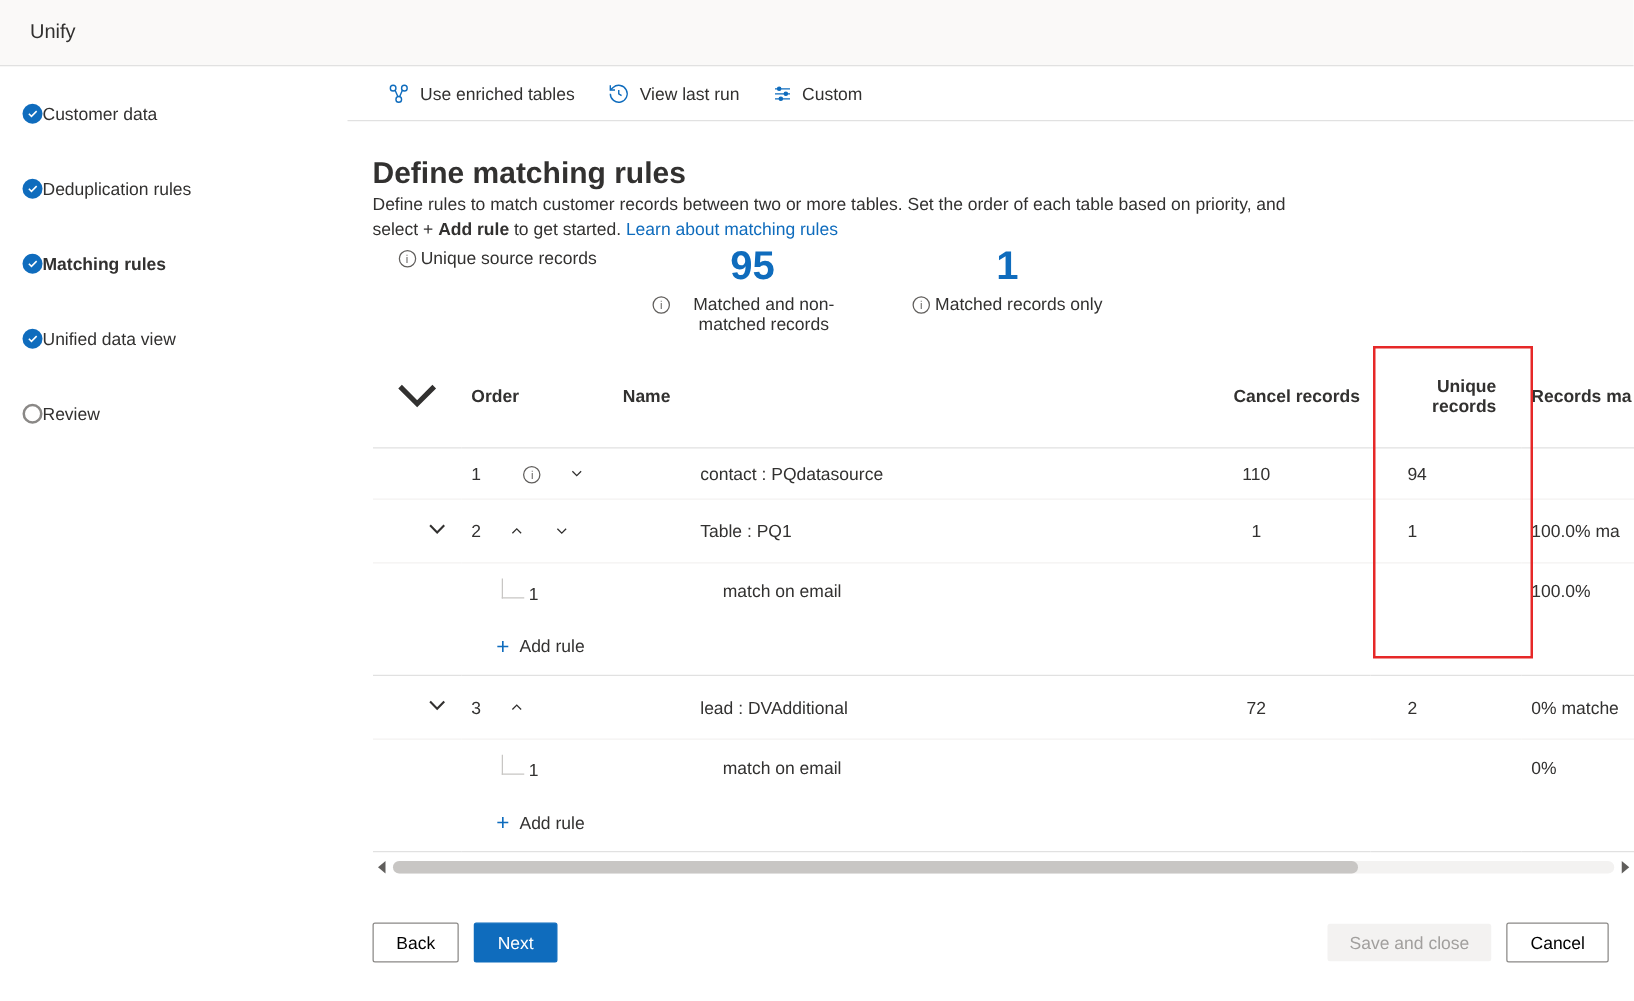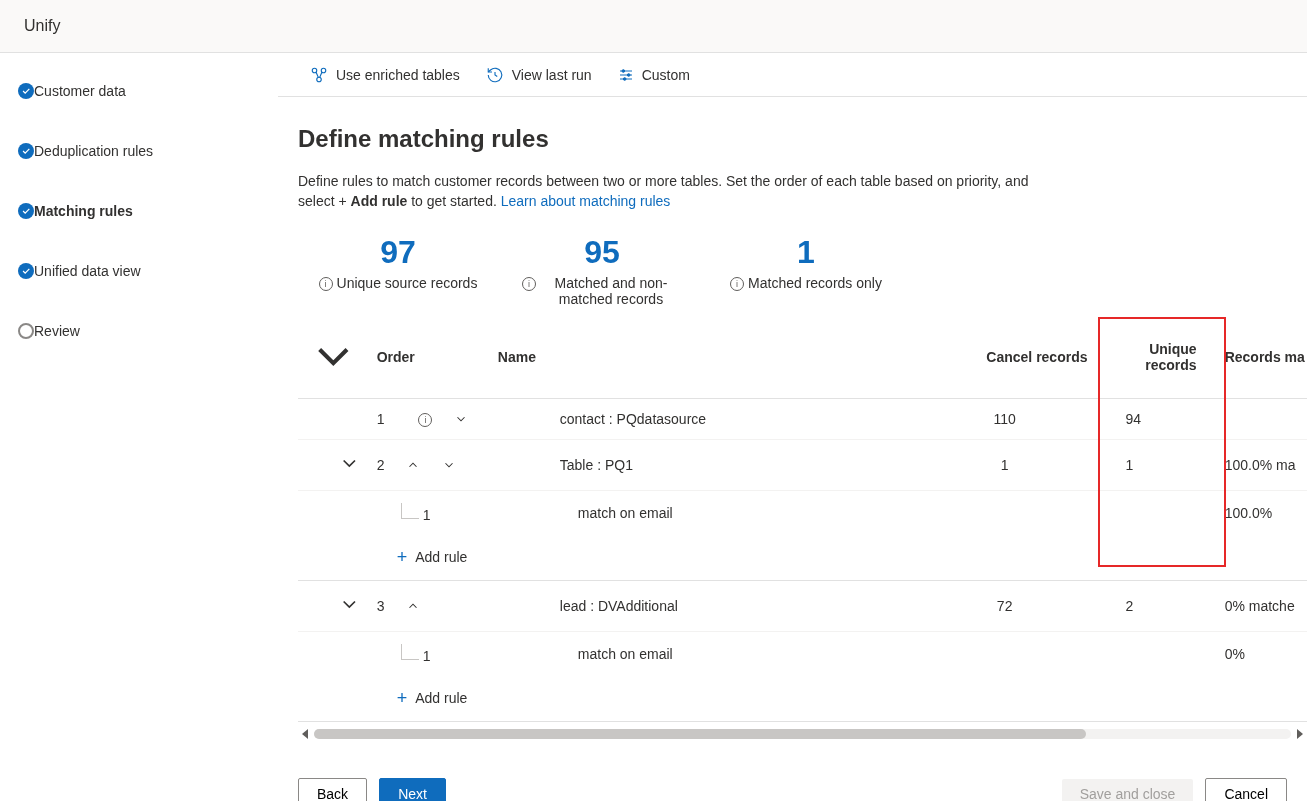--- a/index.html
+++ b/index.html
@@ -63,22 +63,22 @@
       gap: 18px;
     }
     .toolbar-btn {
       display: flex; align-items: center; gap: 8px;
       background: none; border: none; cursor: pointer;
       font-size: 14px; color: #323130; padding: 4px;
     }
     .toolbar-btn svg { width: 18px; height: 18px; stroke: #0f6cbd; fill: none; stroke-width: 1.5; }
     .toolbar-btn.custom svg { width: 16px; height: 16px; }
     .content { padding: 28px 0 20px 20px; flex: 1; overflow: hidden; }
-    .page-title { font-size: 24px; font-weight: 600; margin-bottom: 18px; padding-left: 0; }
-    .page-desc { font-size: 14px; color: #323130; margin-bottom: 22px; max-width: 760px; line-height: 1.45; }
+    .page-title { font-size: 24px; font-weight: 600; padding-left: 0; }
+    .page-desc { font-size: 14px; color: #323130; max-width: 760px; line-height: 1.45; }
     .link { color: #0f6cbd; text-decoration: none; }
     .stats { display: flex; gap: 44px; margin-bottom: 10px; padding-left: 20px; }
     .stat { text-align: center; width: 160px; }
     .stat-value { font-size: 32px; font-weight: 600; color: #0f6cbd; }
     .stat-label { font-size: 14px; color: #323130; margin-top: 4px; display: flex; align-items: flex-start; justify-content: center; gap: 4px; }
     .info-icon-sm { width: 14px; height: 14px; border: 1px solid #605e5c; border-radius: 50%; display: inline-flex; align-items: center; justify-content: center; font-size: 9px; color: #605e5c; margin-top: 2px; flex-shrink:0;}
     .table-wrap { position: relative; overflow-x: auto; }
     .table {
       width: 1060px;
       border-collapse: collapse;
@@ -231,21 +231,20 @@
     </div>
 
     <div class="content">
       <h1 class="page-title">Define matching rules</h1>
       <p class="page-desc">
         <span>Define rules to match customer records between two or more tables. Set the order of each table based on priority, and select + </span><b>Add rule</b><span> to get started. </span><a href="#" class="link">Learn about matching rules</a>
       </p>
 
       <div class="stats" id="stats">
           <div class="stat">
-            <div class="stat-value">97</div>
     <div class="stat-label">
               <span class="info-icon-sm">i</span>
               <span>Unique source records</span>
             </div>
           </div>
           <div class="stat">
             <div class="stat-value">95</div>
     <div class="stat-label">
               <span class="info-icon-sm">i</span>
               <span>Matched and non-matched records</span>

